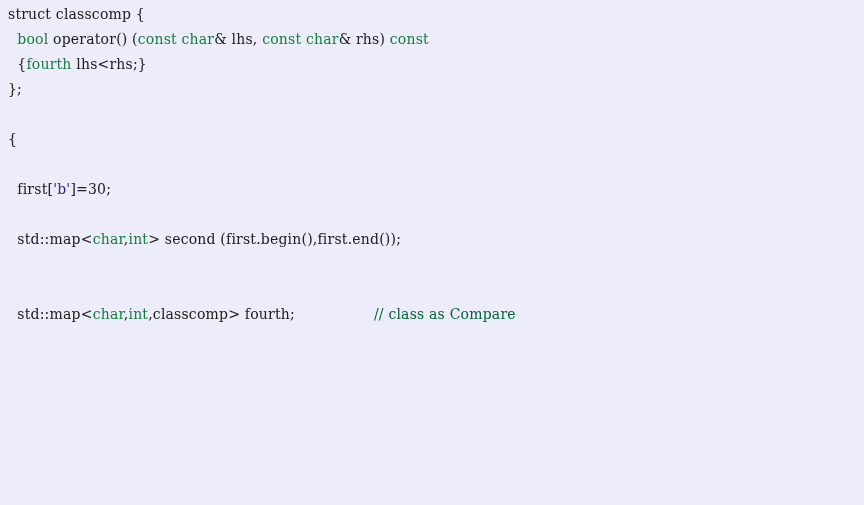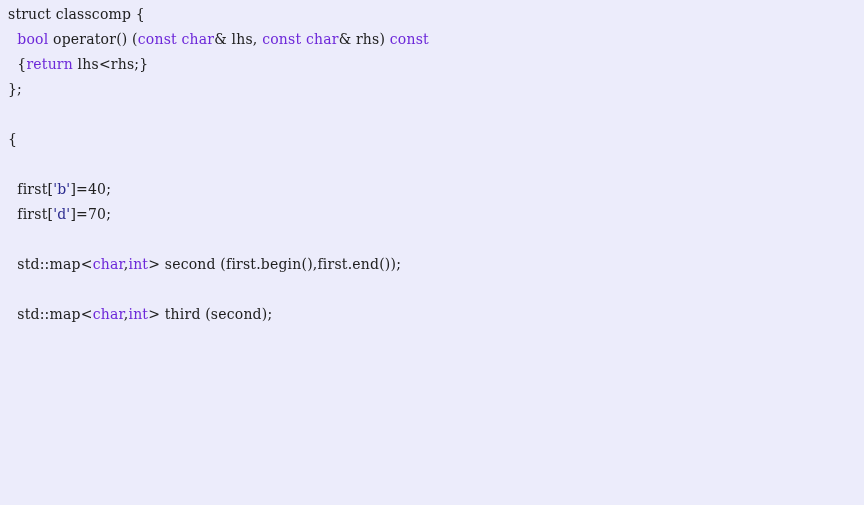--- a/index.html
+++ b/index.html
@@ -28,38 +28,37 @@
     font-size: 14px;
     white-space: pre;
     color: #202020;
     letter-spacing: 0.2px;
     padding-left: 8px;
   }
   .code-line.blank {
     color: transparent;
   }
   .tok { white-space: pre; }
-  .kw { color: #6d28d9; }
+  .kw { color: #15803d; }
   .plain { color: #202020; }
   .cmt { color: #006633; }
   .lit { color: #2b2b8f; }
 </style>
 </head>
 <body>
 
 <div id="code-viewer" style="background: rgb(236, 236, 251);">
   <div id="code-body">
       <div class="code-line"><span class="tok plain">struct classcomp {</span></div>
       <div class="code-line"><span class="tok plain">  </span><span class="tok kw">bool</span><span class="tok plain"> operator() (</span><span class="tok kw">const</span><span class="tok plain"> </span><span class="tok kw">char</span><span class="tok plain">&amp; lhs, </span><span class="tok kw">const</span><span class="tok plain"> </span><span class="tok kw">char</span><span class="tok plain">&amp; rhs) </span><span class="tok kw">const</span></div>
-      <div class="code-line"><span class="tok plain">  {</span><span class="tok kw">return</span><span class="tok plain"> lhs&lt;rhs;}</span></div>
+      <div class="code-line"><span class="tok plain">  {</span><span class="tok kw">fourth</span><span class="tok plain"> lhs&lt;rhs;}</span></div>
       <div class="code-line"><span class="tok plain">};</span></div>
       <div class="code-line blank">&nbsp;</div>
       <div class="code-line"><span class="tok plain">{</span></div>
       <div class="code-line blank">&nbsp;</div>
-      <div class="code-line"><span class="tok plain">  first[</span><span class="tok lit">'b'</span><span class="tok plain">]=40;</span></div>
-      <div class="code-line"><span class="tok plain">  first[</span><span class="tok lit">'d'</span><span class="tok plain">]=70;</span></div>
+      <div class="code-line"><span class="tok plain">  first[</span><span class="tok lit">'b'</span><span class="tok plain">]=30;</span></div>
       <div class="code-line blank">&nbsp;</div>
       <div class="code-line"><span class="tok plain">  std::map&lt;</span><span class="tok kw">char</span><span class="tok plain">,</span><span class="tok kw">int</span><span class="tok plain">&gt; second (first.begin(),first.end());</span></div>
       <div class="code-line blank">&nbsp;</div>
-      <div class="code-line"><span class="tok plain">  std::map&lt;</span><span class="tok kw">char</span><span class="tok plain">,</span><span class="tok kw">int</span><span class="tok plain">&gt; third (second);</span></div>
       <div class="code-line blank">&nbsp;</div>
+      <div class="code-line"><span class="tok plain">  std::map&lt;</span><span class="tok kw">char</span><span class="tok plain">,</span><span class="tok kw">int</span><span class="tok plain">,classcomp&gt; fourth;</span><span class="tok plain">                 </span><span class="tok cmt">// class as Compare</span></div>
     </div>
 </div>
 
 </body></html>

